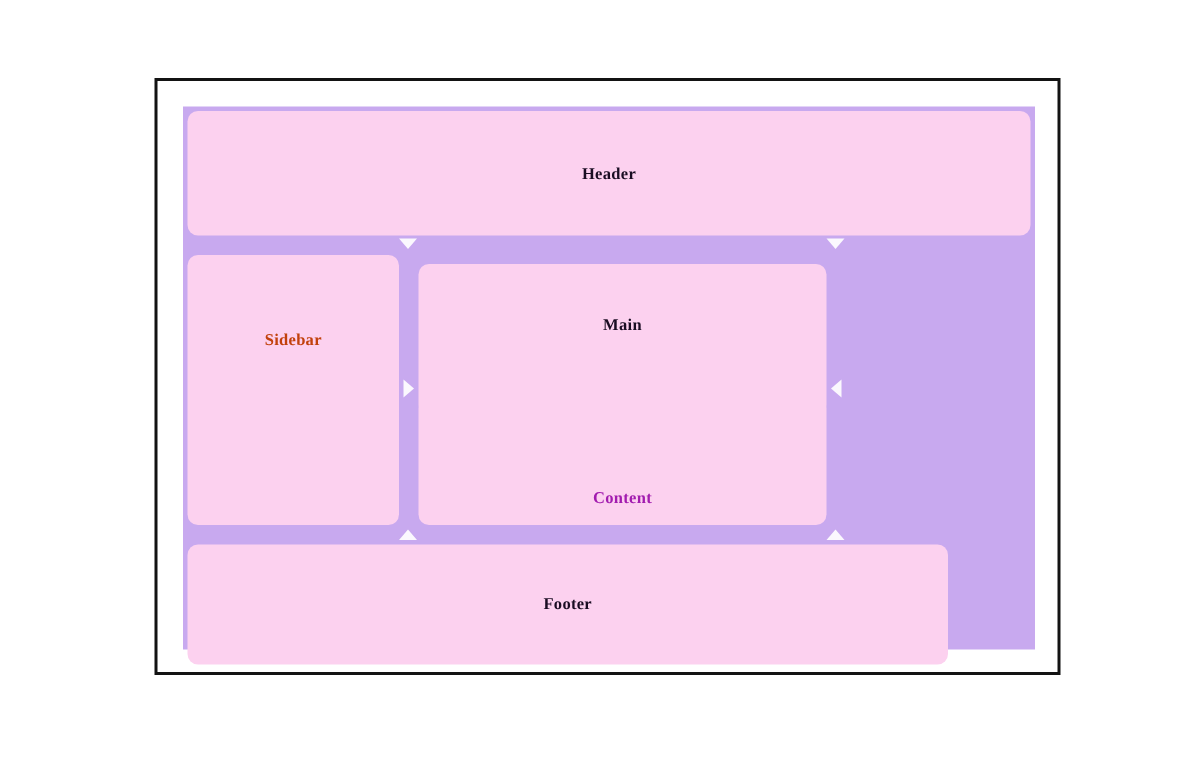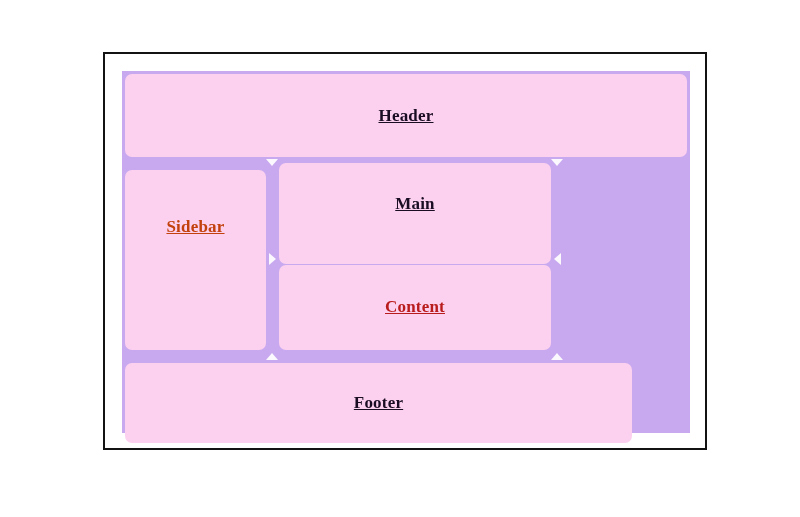--- a/index.html
+++ b/index.html
@@ -52,36 +52,35 @@
     border-radius: 7px;
     box-sizing: border-box;
     overflow: hidden;
   }
   .pane-label {
     position: absolute;
     left: 0;
     width: 100%;
     text-align: center;
     font-weight: bold;
-    font-size: 17px;
+    font-size: 11px;
     line-height: 20px;
     color: #1a0d23;
     letter-spacing: 0.2px;
     white-space: nowrap;
-    text-decoration: underline;
   }
 
   
   .pane-header  { left: 3px;   top: 3px;   width: 562px; height: 83px; }
   .pane-header  .pane-label { top: 32px; }
 
   .pane-sidebar { left: 3px;   top: 99px;  width: 141px; height: 180px; }
   .pane-sidebar .pane-label { top: 47px; }
 
-  .pane-main    { left: 157px; top: 92px;  width: 272px; height: 101px; }
+  .pane-main    { left: 157px; top: 105px;  width: 272px; height: 101px; }
   .pane-main    .pane-label { top: 31px; }
 
   .pane-content { left: 157px; top: 194px; width: 272px; height: 85px; }
   .pane-content .pane-label { top: 32px; }
 
   .pane-right   { left: 442px; top: 99px;  width: 123px; height: 180px; }
   .pane-right   .pane-label { top: 47px; }
 
   .pane-footer  { left: 3px;   top: 292px; width: 507px; height: 80px; }
   .pane-footer  .pane-label { top: 30px; }
@@ -150,21 +149,21 @@
 
       <div class="pane pane-sidebar" style="background: rgb(252, 209, 239);">
         <div class="pane-label" style="color: #c2410c;">Sidebar</div>
       </div>
 
       <div class="pane pane-main" style="background: rgb(252, 209, 239);">
         <div class="pane-label" style="color: rgb(26, 13, 35);">Main</div>
       </div>
 
       <div class="pane pane-content" style="background: rgb(252, 209, 239);">
-        <div class="pane-label" style="color: #b91c1c;">Content</div>
+        <div class="pane-label" style="color: #a21caf; margin-top: 25px;">Content</div>
       </div>
 
 
       <div class="pane pane-footer" style="background: rgb(252, 209, 239);">
         <div class="pane-label" style="color: rgb(26, 13, 35);">Footer</div>
       </div>
 
       <div class="gutter gutter-h g-header-row"></div>
 
       <div class="gutter gutter-h g-row-footer"></div>

